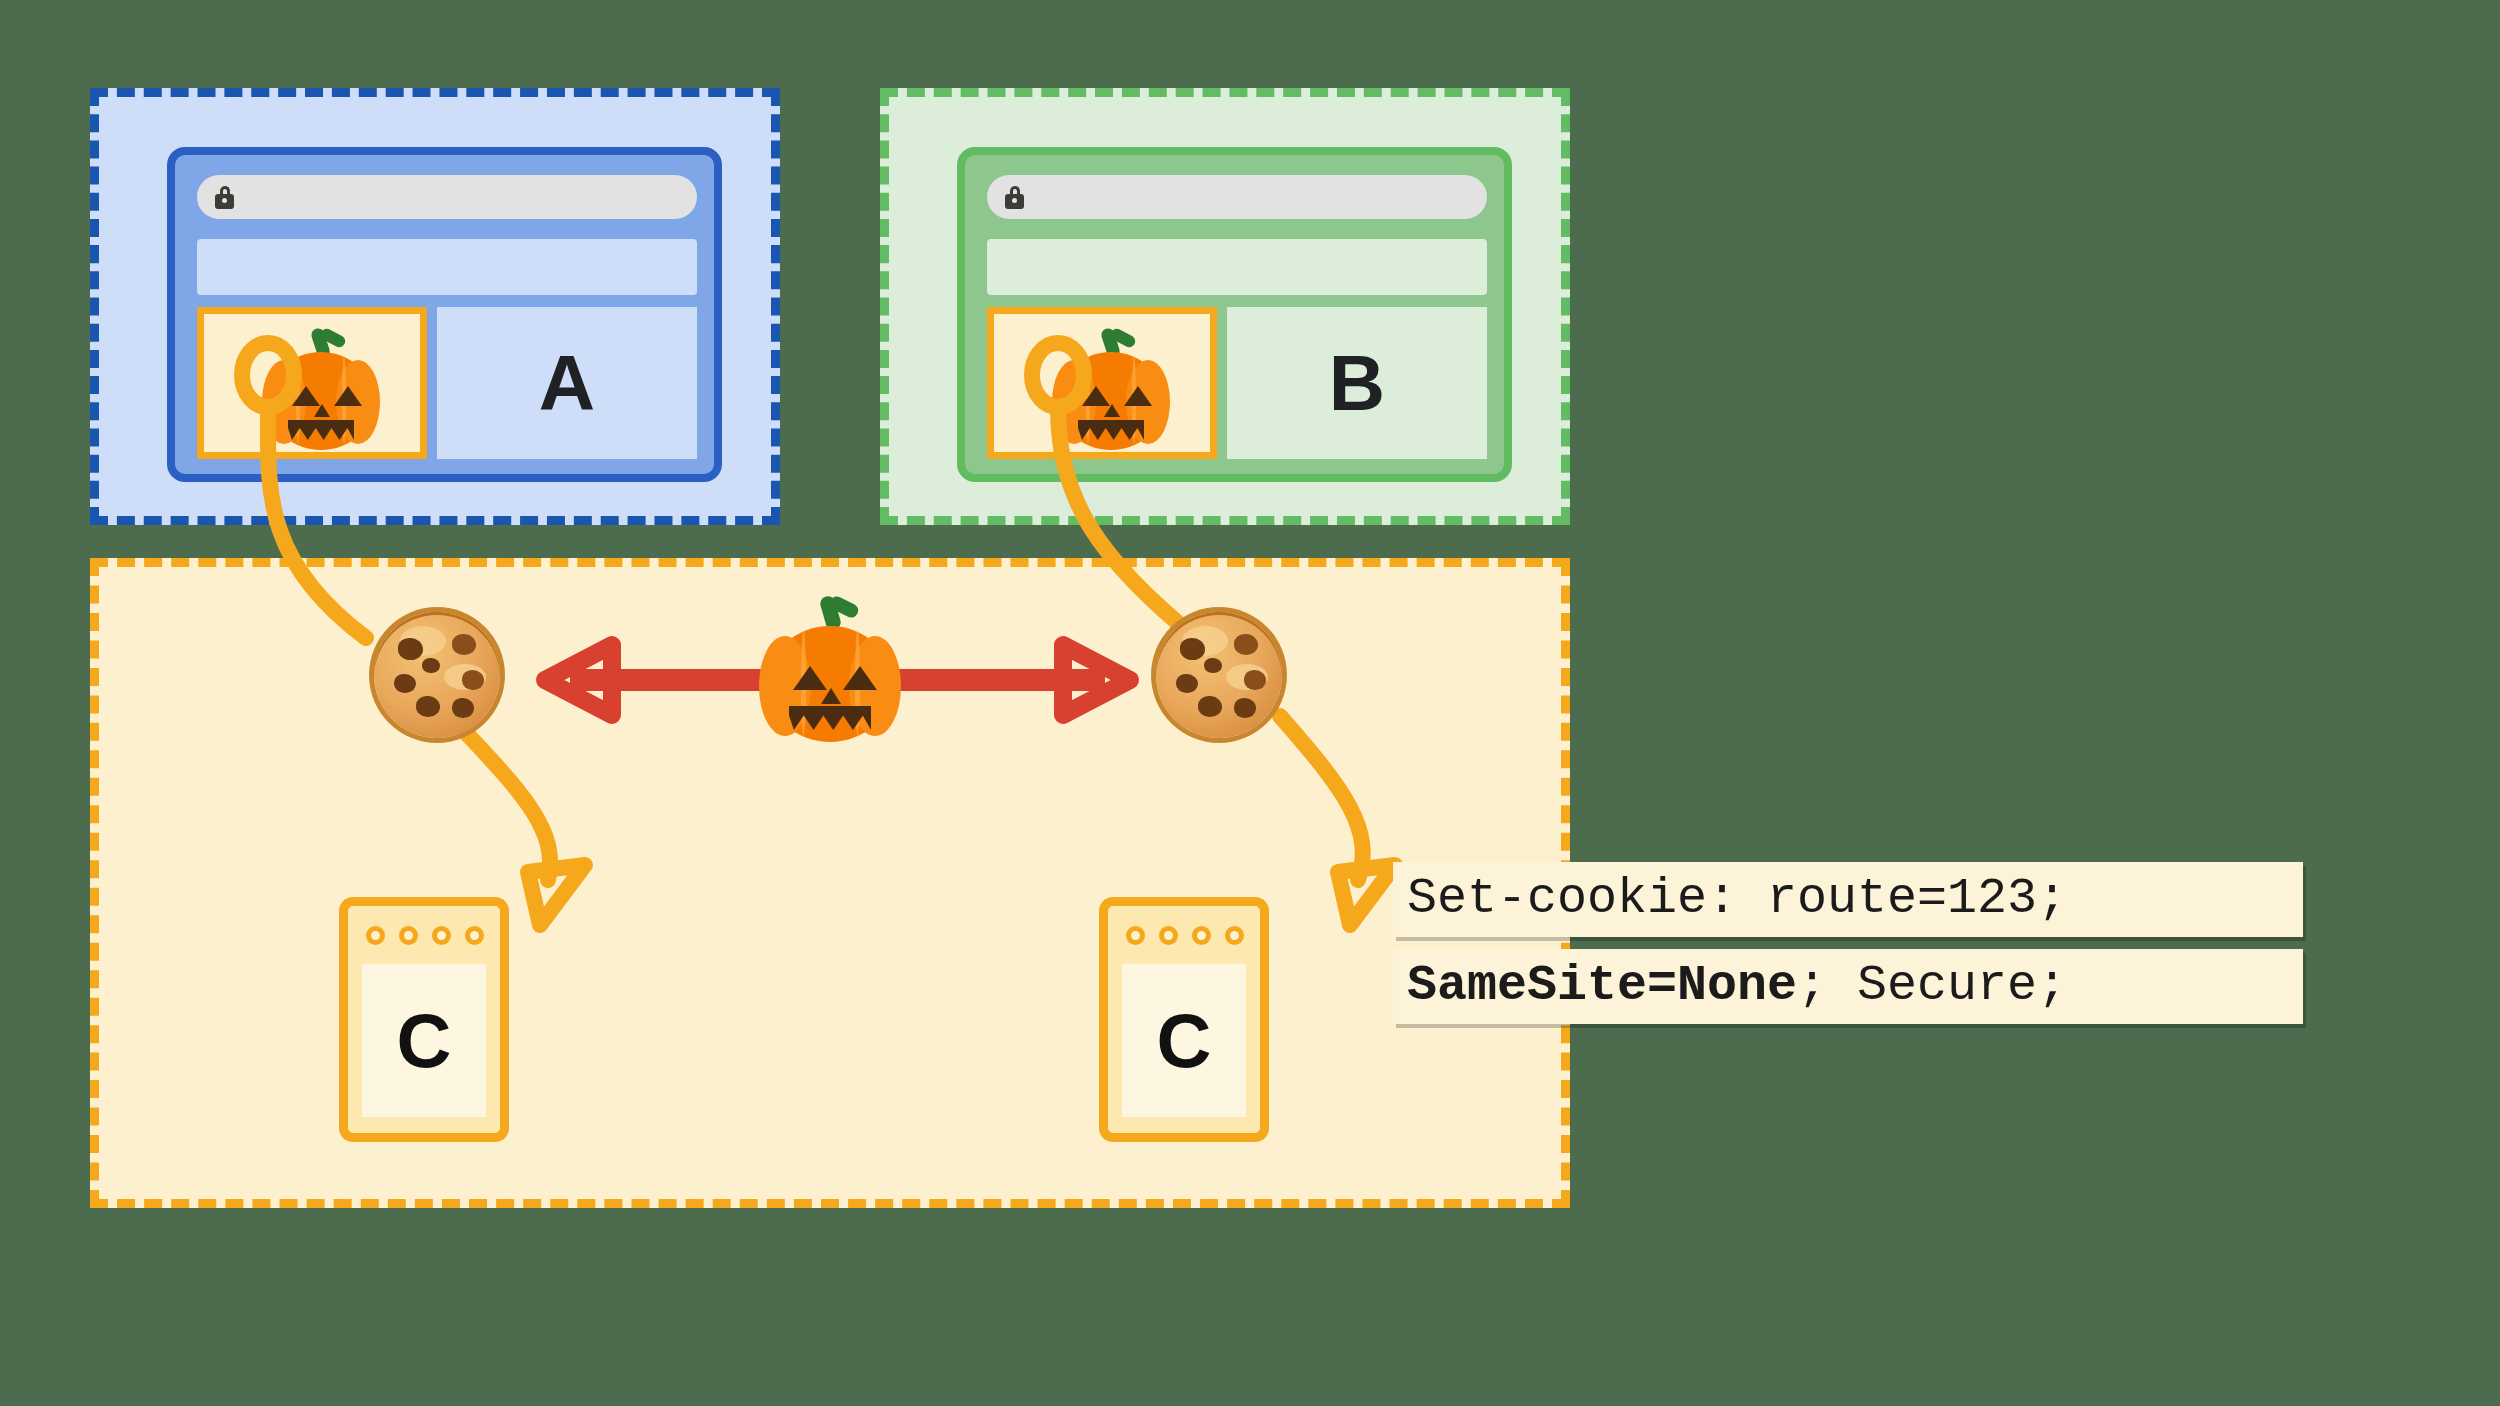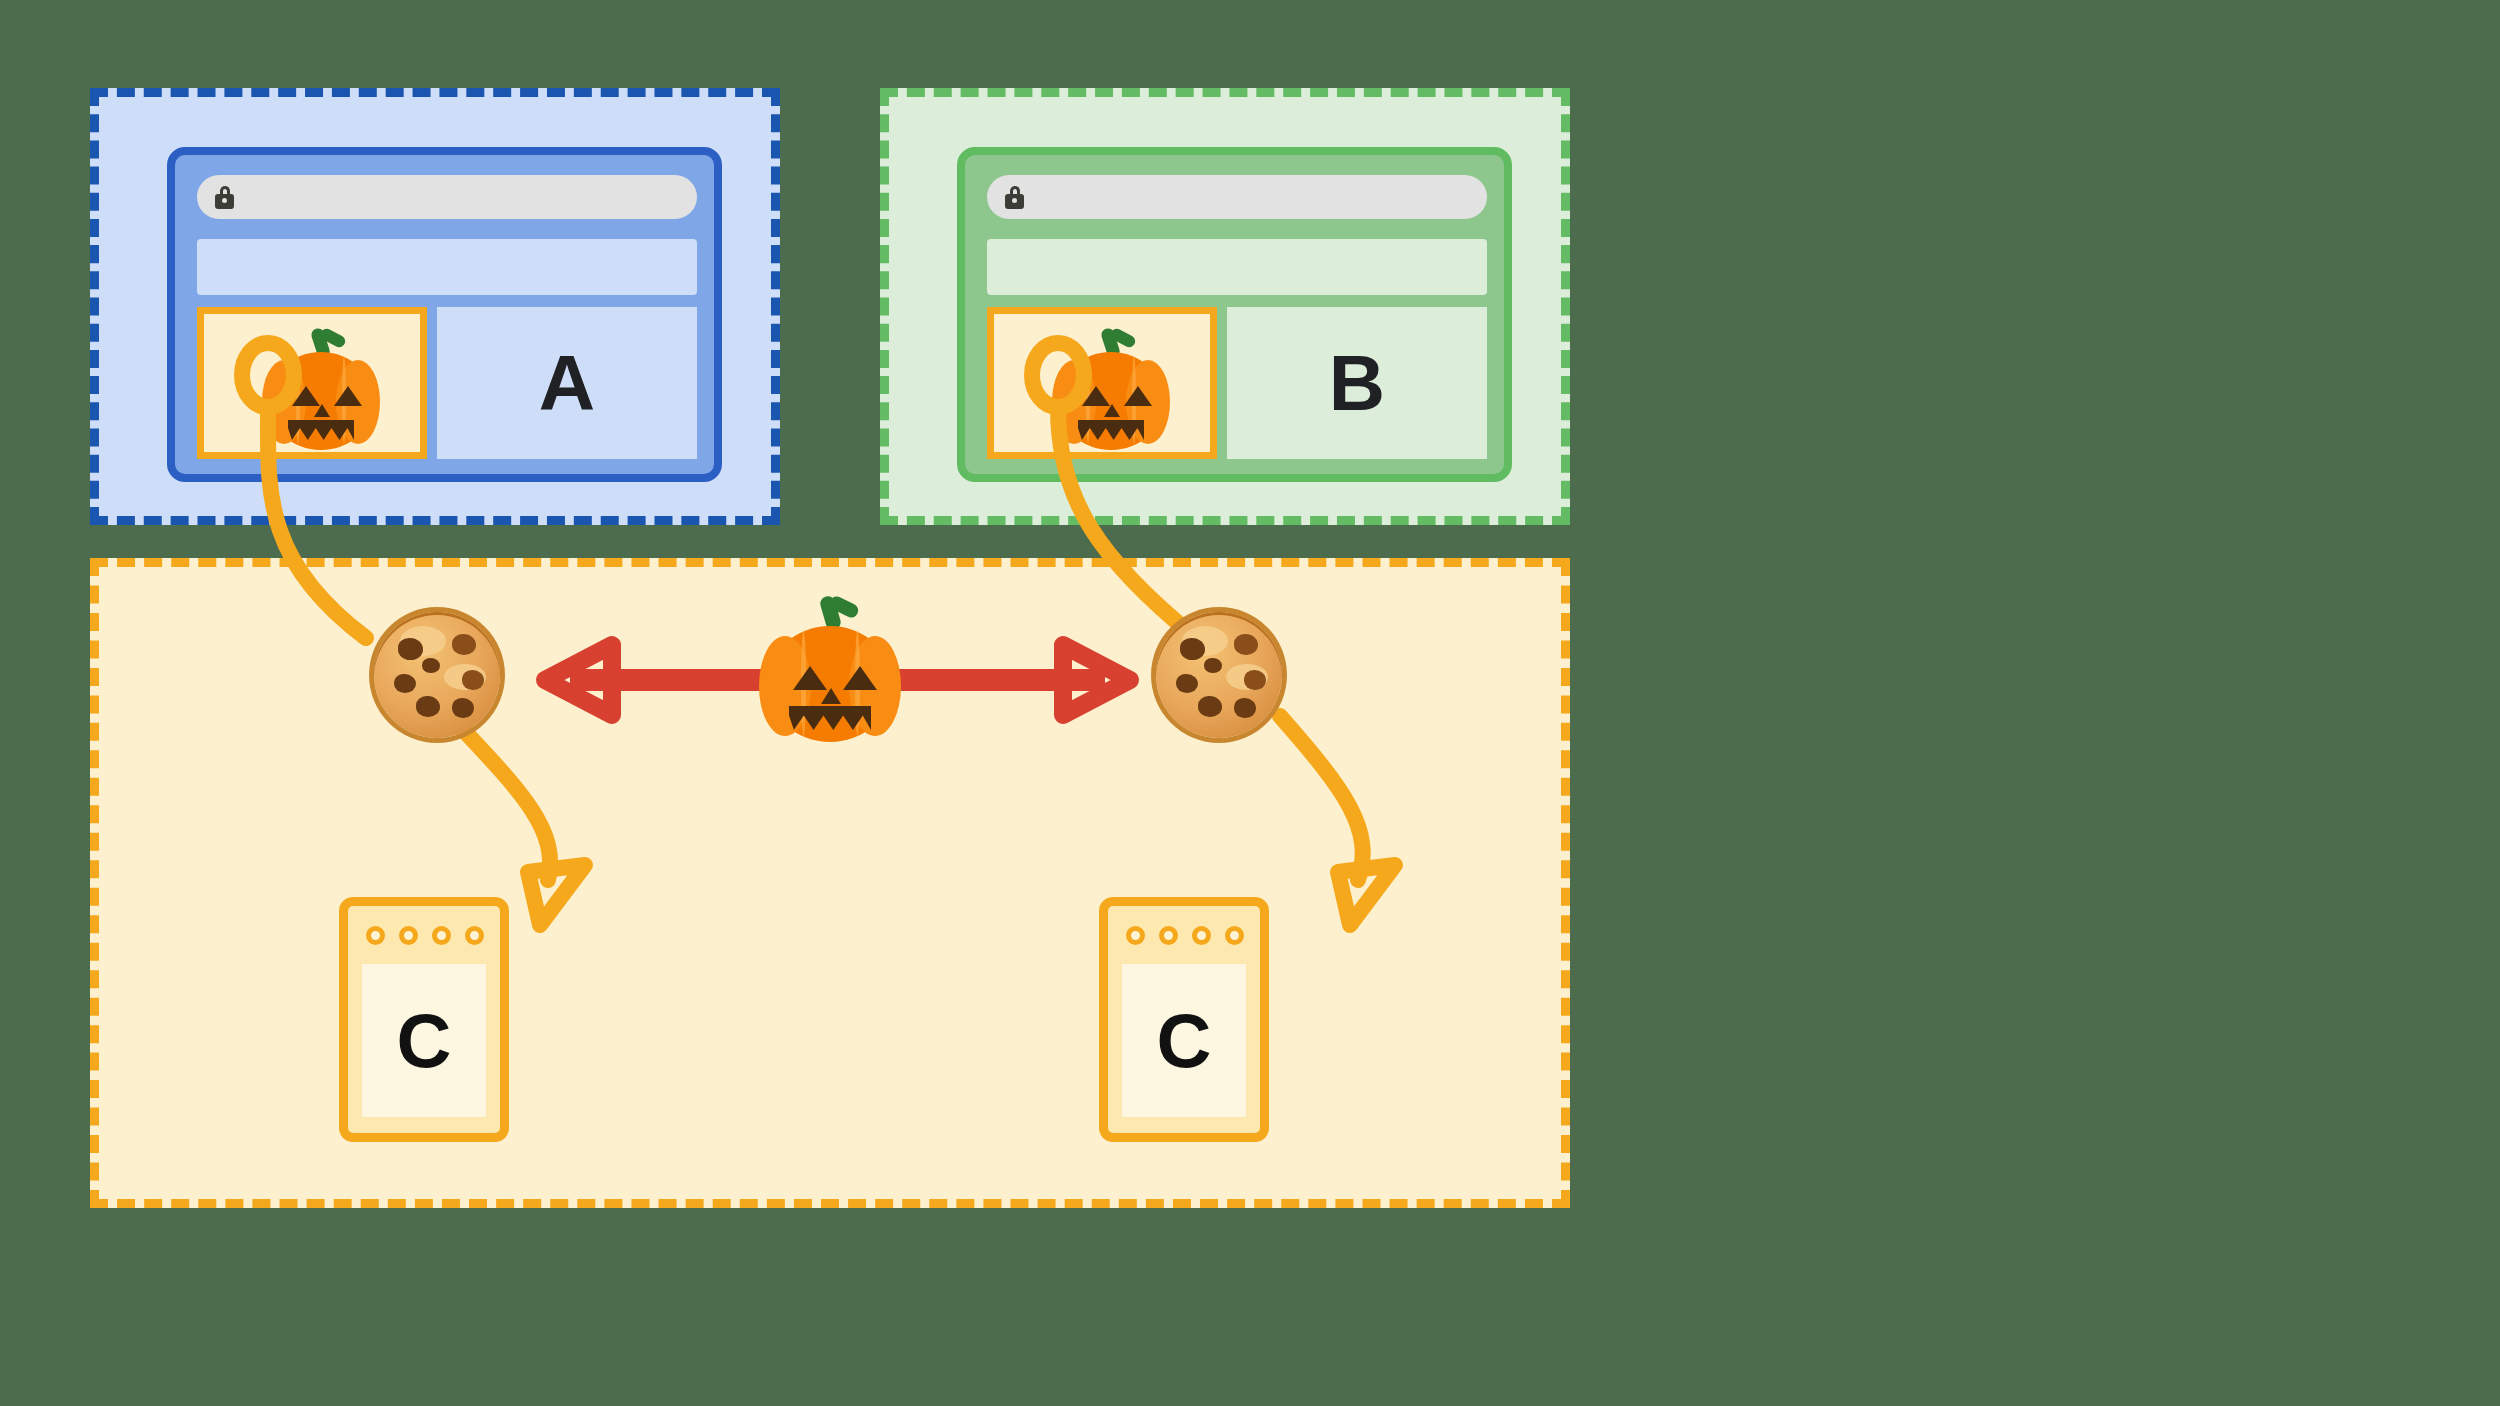--- a/index.html
+++ b/index.html
@@ -263,14 +263,18 @@
     <span class="pk-rib" style="left:46px;top:34px;width:5px;height:106px;"></span>
     <span class="pk-rib" style="left:100px;top:34px;width:5px;height:106px;"></span>
     <span class="eye" style="left:38px;top:70px;border-width:0 17px 24px 17px;"></span>
     <span class="eye" style="left:88px;top:70px;border-width:0 17px 24px 17px;"></span>
     <span class="nose" style="left:66px;top:92px;border-width:0 10px 16px 10px;"></span>
     <span class="mouth" style="left:34px;top:110px;width:82px;height:24px;
        background:#4a2c11;
        clip-path:polygon(0% 0%,100% 0%,100% 100%,90% 40%,78% 100%,66% 40%,54% 100%,42% 40%,30% 100%,18% 40%,6% 100%,0% 40%);"></span>
   </span>
 
+  <div class="callout">
+    <div class="code-line">Set-cookie: route=123;</div>
+    <div class="code-line"><b>SameSite=None</b><span>; Secure;</span></div>
+  </div>
 
 </div>
 
 </body></html>

